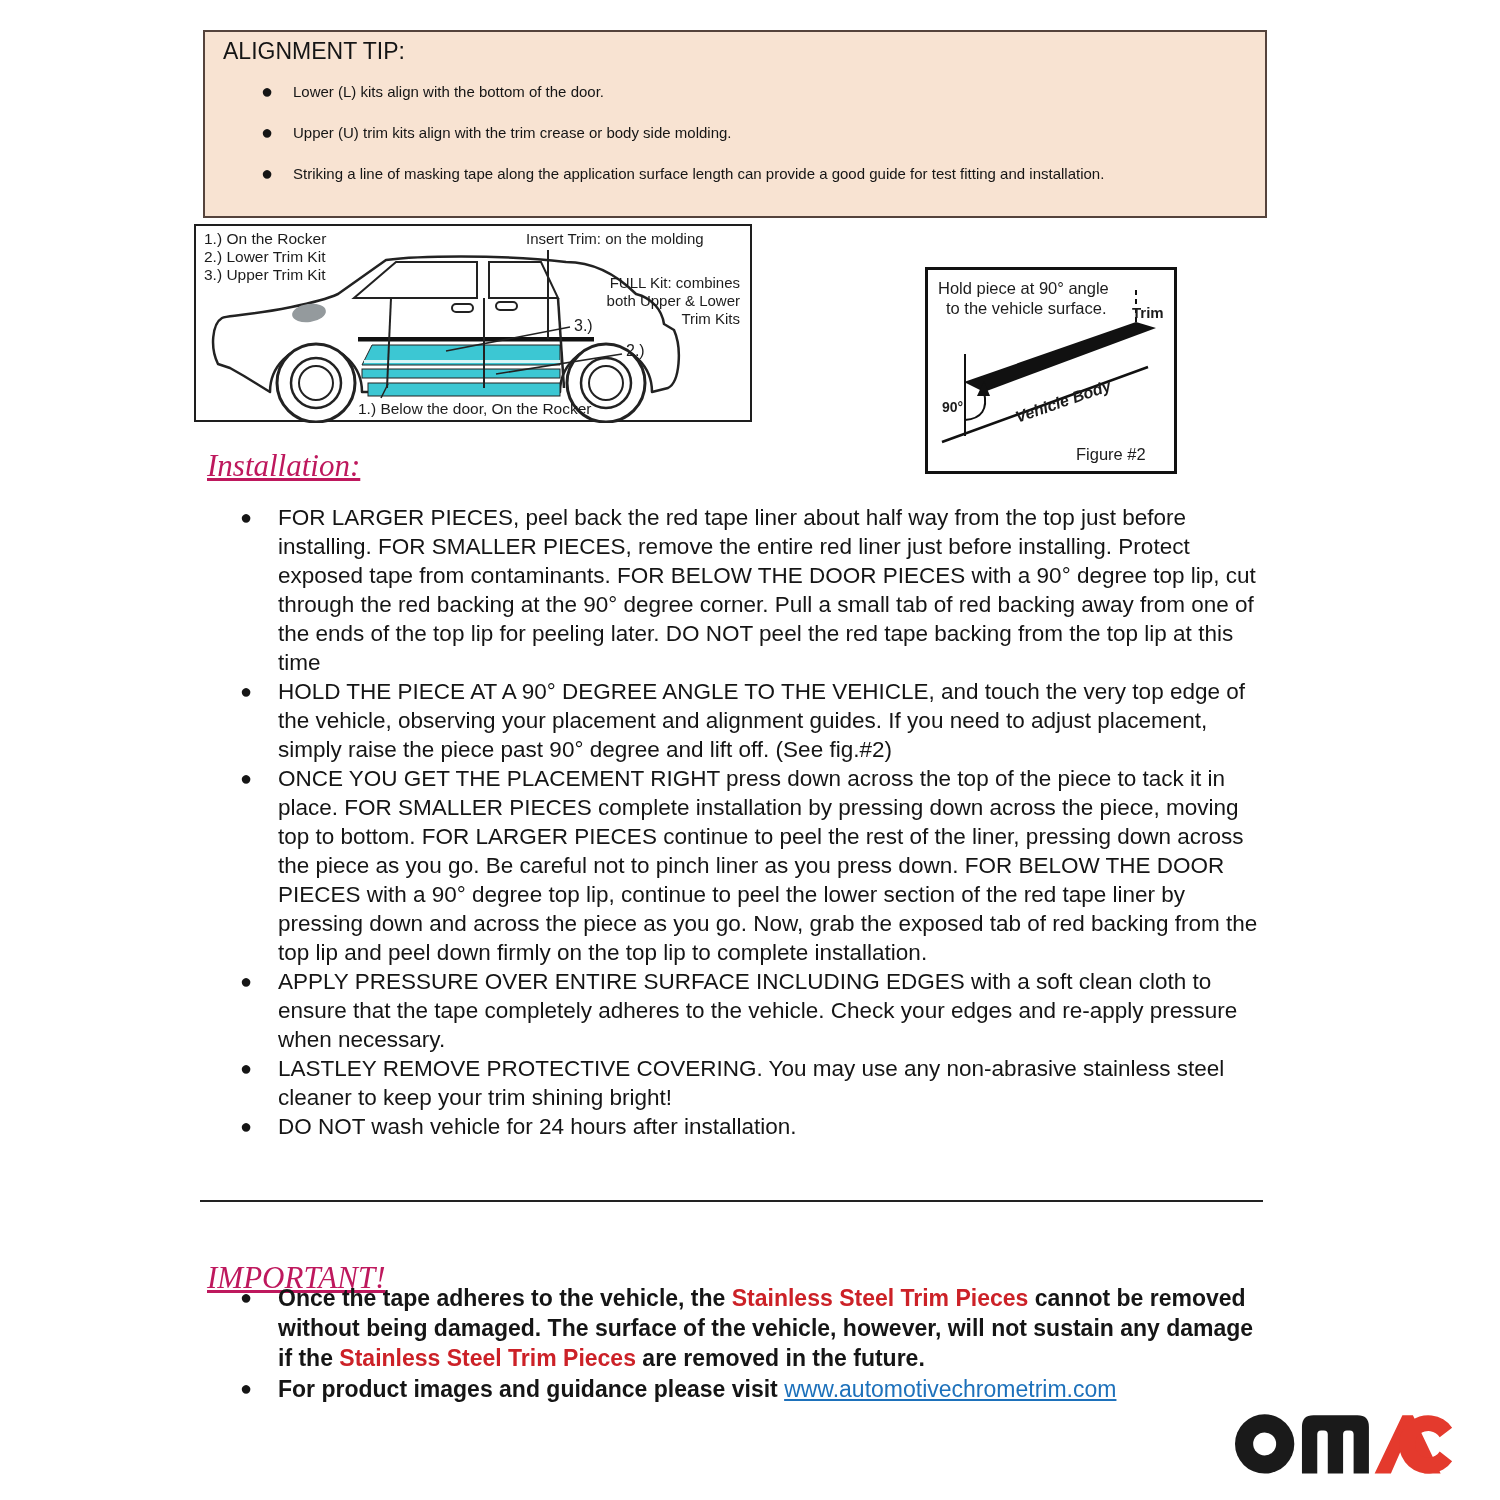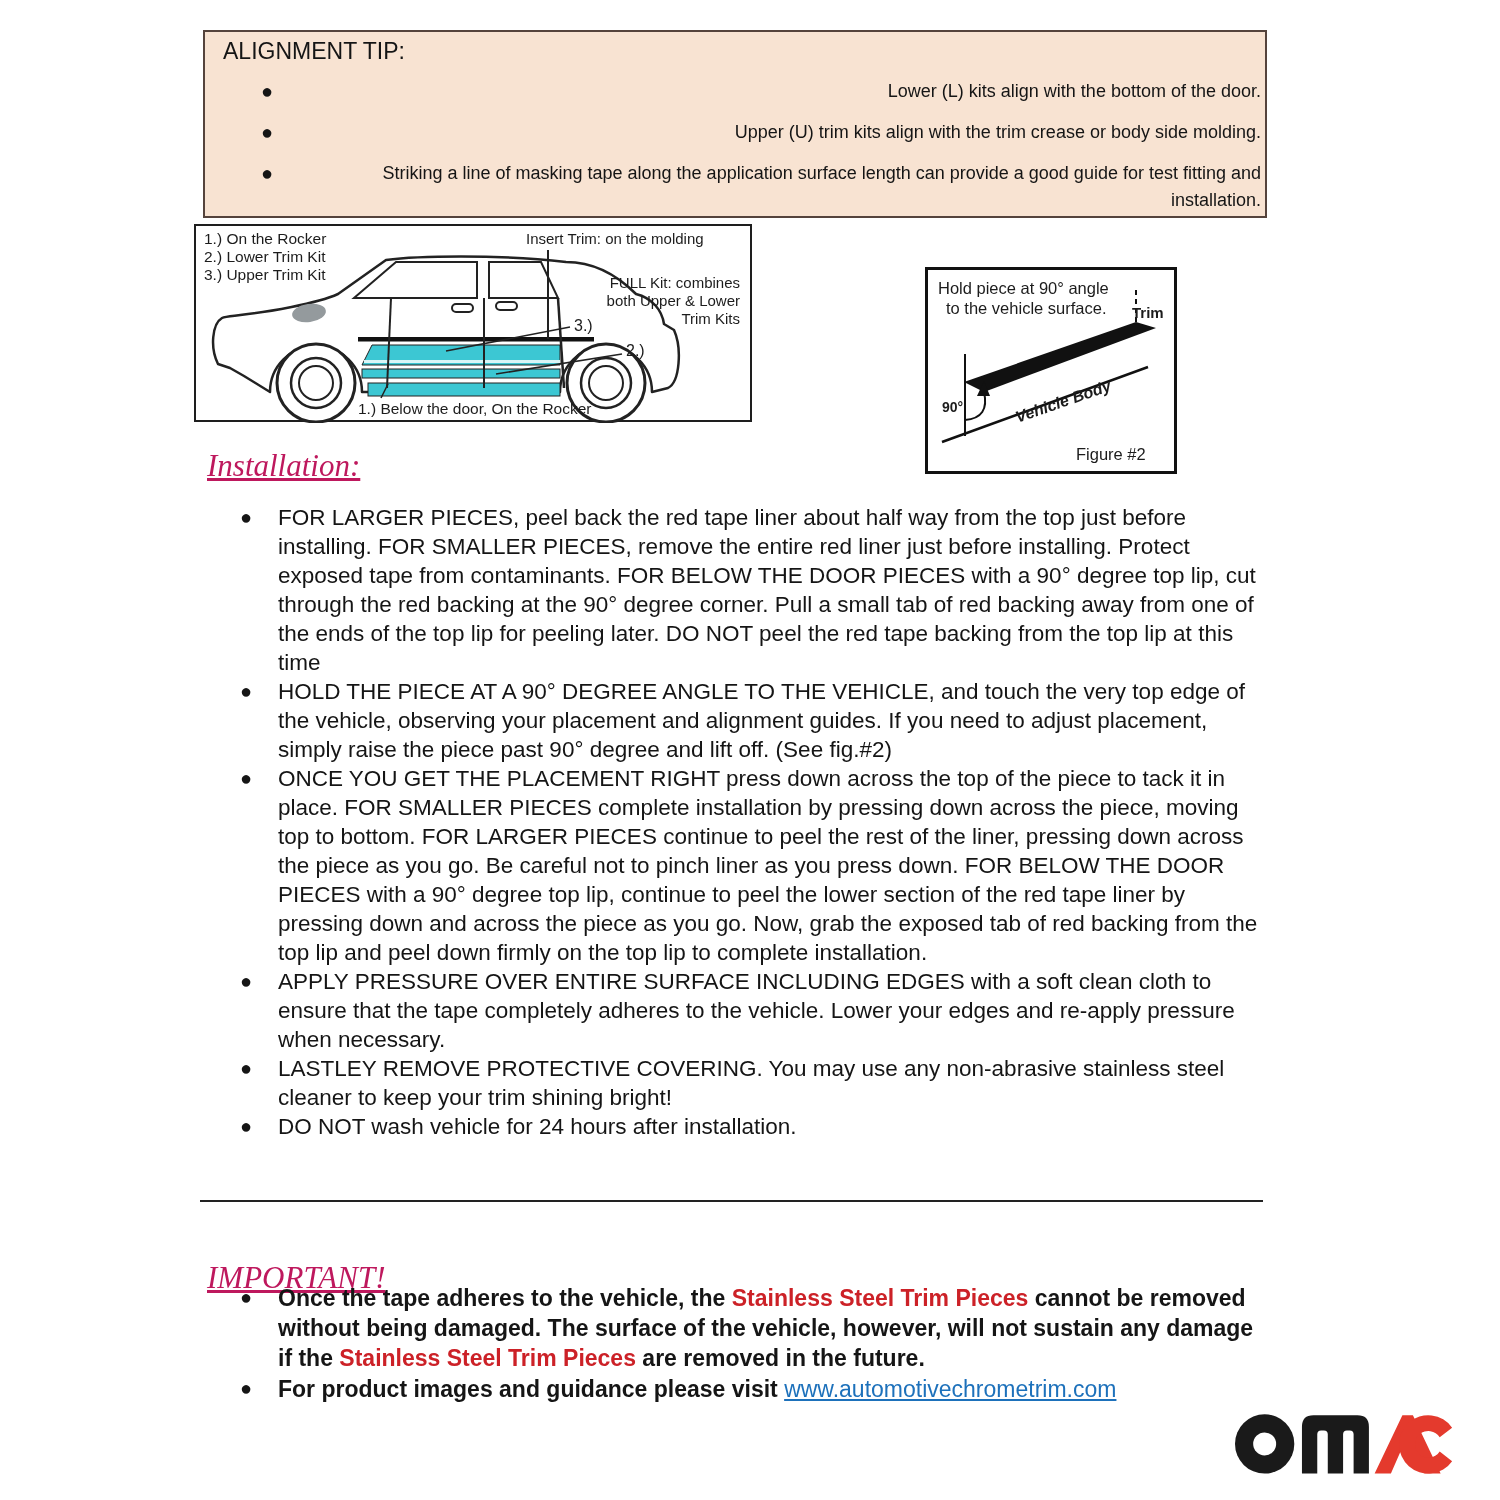--- a/index.html
+++ b/index.html
@@ -9,21 +9,21 @@
   }
   
   .tip-box {
     position:absolute; left:203px; top:30px; width:1064px; height:188px;
     background:#f8e3d2; border:2px solid #55433c; box-sizing:border-box;
   }
   .tip-title { position:absolute; left:18px; top:6px; font-size:23px; }
   .tip-list { position:absolute; left:56px; top:46px; margin:0; padding:0; list-style:none; }
   .tip-list li { display:flex; margin-bottom:14px; }
   .tip-dot { flex:0 0 32px; font-size:20px; line-height:27px; }
-  .tip-text { width:968px; font-size:18px; line-height:27px;text-align:right; }
+  .tip-text { width:968px; font-size:15px; line-height:27px; }
   
   .car-box {
     position:absolute; left:194px; top:224px; width:558px; height:198px;
     border:2px solid #1e1e1e; box-sizing:border-box; background:#fff;
   }
   .fig2-box {
     position:absolute; left:925px; top:225px; width:252px; height:207px;
     border:3px solid #111; box-sizing:border-box; background:#fff;margin-top:42px;
   }
   svg { display:block; }
@@ -158,21 +158,21 @@
     <li>
       <span class="doc-dot">●</span>
       <span class="doc-text">HOLD THE PIECE AT A 90° DEGREE ANGLE TO THE VEHICLE, and touch the very top edge of the vehicle, observing your placement and alignment guides. If you need to adjust placement, simply raise the piece past 90° degree and lift off. (See fig.#2)</span>
     </li>
     <li>
       <span class="doc-dot">●</span>
       <span class="doc-text">ONCE YOU GET THE PLACEMENT RIGHT press down across the top of the piece to tack it in place.  FOR SMALLER PIECES complete installation by pressing down across the piece, moving top to bottom. FOR LARGER PIECES continue to peel the rest of the liner, pressing down across the piece as you go. Be careful not to pinch liner as you press down. FOR BELOW THE DOOR PIECES with a 90° degree top lip, continue to peel the lower section of the red tape liner by pressing down and across the piece as you go. Now, grab the exposed tab of red backing from the top lip and peel down firmly on the top lip to complete installation.</span>
     </li>
     <li>
       <span class="doc-dot">●</span>
-      <span class="doc-text">APPLY PRESSURE OVER ENTIRE SURFACE INCLUDING EDGES with a soft clean cloth to ensure that the tape completely adheres to the vehicle. Lower your edges and re-apply pressure when necessary.</span>
+      <span class="doc-text">APPLY PRESSURE OVER ENTIRE SURFACE INCLUDING EDGES with a soft clean cloth to ensure that the tape completely adheres to the vehicle. Check your edges and re-apply pressure when necessary.</span>
     </li>
     <li>
       <span class="doc-dot">●</span>
       <span class="doc-text">LASTLEY REMOVE PROTECTIVE COVERING. You may use any non-abrasive stainless steel cleaner to keep your trim shining bright!</span>
     </li>
     <li>
       <span class="doc-dot">●</span>
       <span class="doc-text">DO NOT wash vehicle for 24 hours after installation.</span>
     </li>
   </ul>

